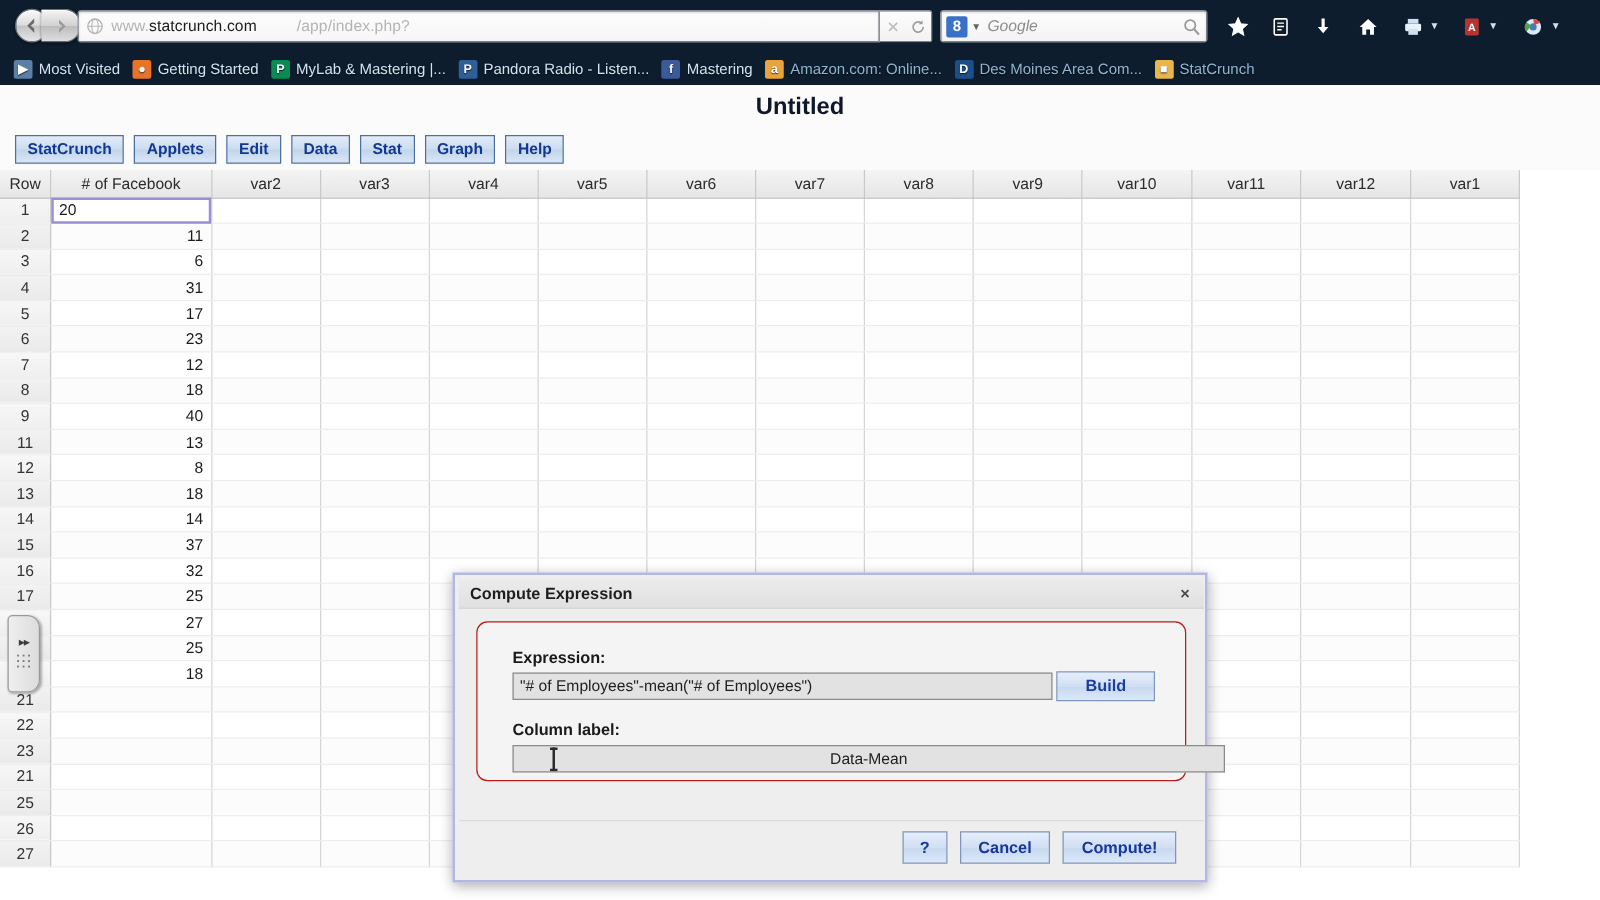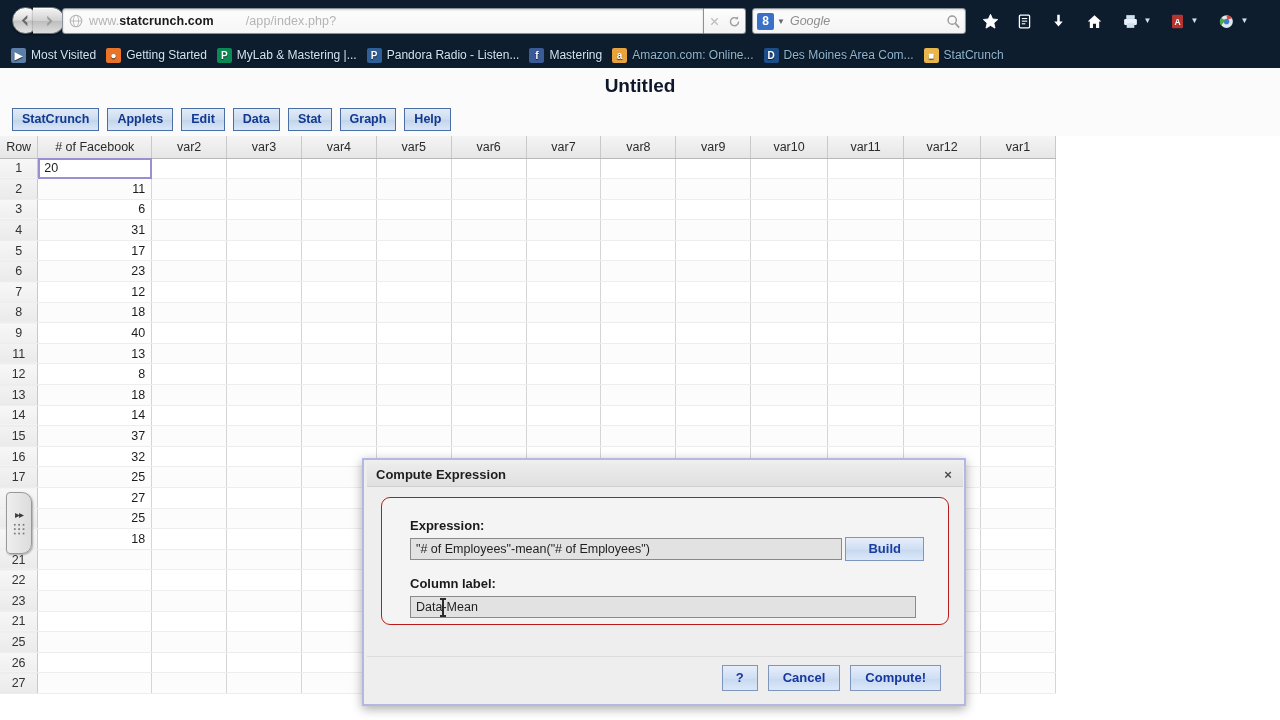--- a/index.html
+++ b/index.html
@@ -42,21 +42,21 @@
     position:absolute; left:62px; top:8px; width:642px; height:26px;
     background:linear-gradient(180deg,#fdfdfd 0%,#f6f6f6 100%);
     border:1px solid #8b9199; border-radius:3px 0 0 3px;
     box-shadow:inset 0 1px 2px rgba(0,0,0,.18);
     display:flex; align-items:center; padding:0 6px; overflow:hidden;
   }
   #globe-icon { width:14px; height:14px; flex:0 0 14px; margin-right:6px; opacity:.62; }
   #url-text {
     font-size:12.5px; color:#b4b4b4; white-space:nowrap; letter-spacing:.1px;
   }
-  #url-text b { color:#1a1a1a; font-weight:bold; }
+  #url-text b { color:#1a1a1a; font-weight:normal; }
   #url-suffix { color:#b4b4b4;padding-left:32px; }
 
   #url-right {
     position:absolute; left:704px; top:8px; width:42px; height:26px;
     background:linear-gradient(180deg,#fdfdfd 0%,#f2f2f2 100%);
     border:1px solid #8b9199; border-left:none; border-radius:0 3px 3px 0;
     display:flex; align-items:center; justify-content:space-around;
   }
   .mini-ico { width:13px; height:13px; opacity:.55; }
 
@@ -118,21 +118,21 @@
   }
   .menu-btn {
     height:23px; padding:0 9px;
     background:linear-gradient(180deg,#e3ebf7 0%,#ccdcf0 50%,#c2d4ea 51%,#d9e6f7 100%);
     border:1px solid #4a6fa5;
     color:#12398f; font-size:12.5px; font-weight:bold; line-height:21px;
     text-align:center; white-space:nowrap;
   }
 
   
-  #sheet { position:absolute; left:0; top:68px; width:1056px; height:584px; overflow:hidden; }
+  #sheet { position:absolute; left:0; top:68px; width:1216px; height:584px; overflow:hidden; }
   #sheet table { border-collapse:collapse; table-layout:fixed; }
   #sheet th {
     height:22px; background:linear-gradient(180deg,#f4f4f4 0%,#e6e6e6 100%);
     border-right:1px solid #c9c9c9; border-bottom:1px solid #b9b9b9;
     font-size:12.5px; font-weight:normal; color:#2b2b2b; text-align:center;
   }
   #sheet td {
     height:20.6px; border-right:1px solid #d5d5d5; border-bottom:1px solid #ededed;
     font-size:12.5px; color:#1c1c1c; text-align:right; padding-right:6px;
     background:#fff;
@@ -190,21 +190,21 @@
     padding:20px 24px 0 28px;
   }
   .fld-label { font-size:13px; font-weight:bold; color:#1a1a1a; margin-bottom:5px; }
   .fld-row { display:flex; align-items:stretch; }
   .txt-input {
     height:22px; background:#e2e2e2; border:1px solid #8a8a8a;
     font-size:12.5px; color:#1f1f1f; line-height:20px; padding:0 5px;
     white-space:nowrap; overflow:hidden; position:relative;
   }
   #expr-input { width:440px; }
-  #label-input { width:506px; }
+  #label-input { width:570px;text-align:center; }
   #build-btn {
     width:80px; height:24px; margin-left:3px; margin-top:-1px;
     background:linear-gradient(180deg,#e6eefb 0%,#cfdef3 52%,#c7d8ef 53%,#dbe8f9 100%);
     border:1px solid #7e95bd; color:#1b3fa0; font-size:13px; font-weight:bold;
     line-height:22px; text-align:center;
   }
   #dlg-footer {
     position:absolute; left:3px; bottom:6px; width:596px; height:42px;
     border-top:1px solid #dcdcdc;
     display:flex; align-items:center; justify-content:flex-end; gap:10px; padding-right:22px;

